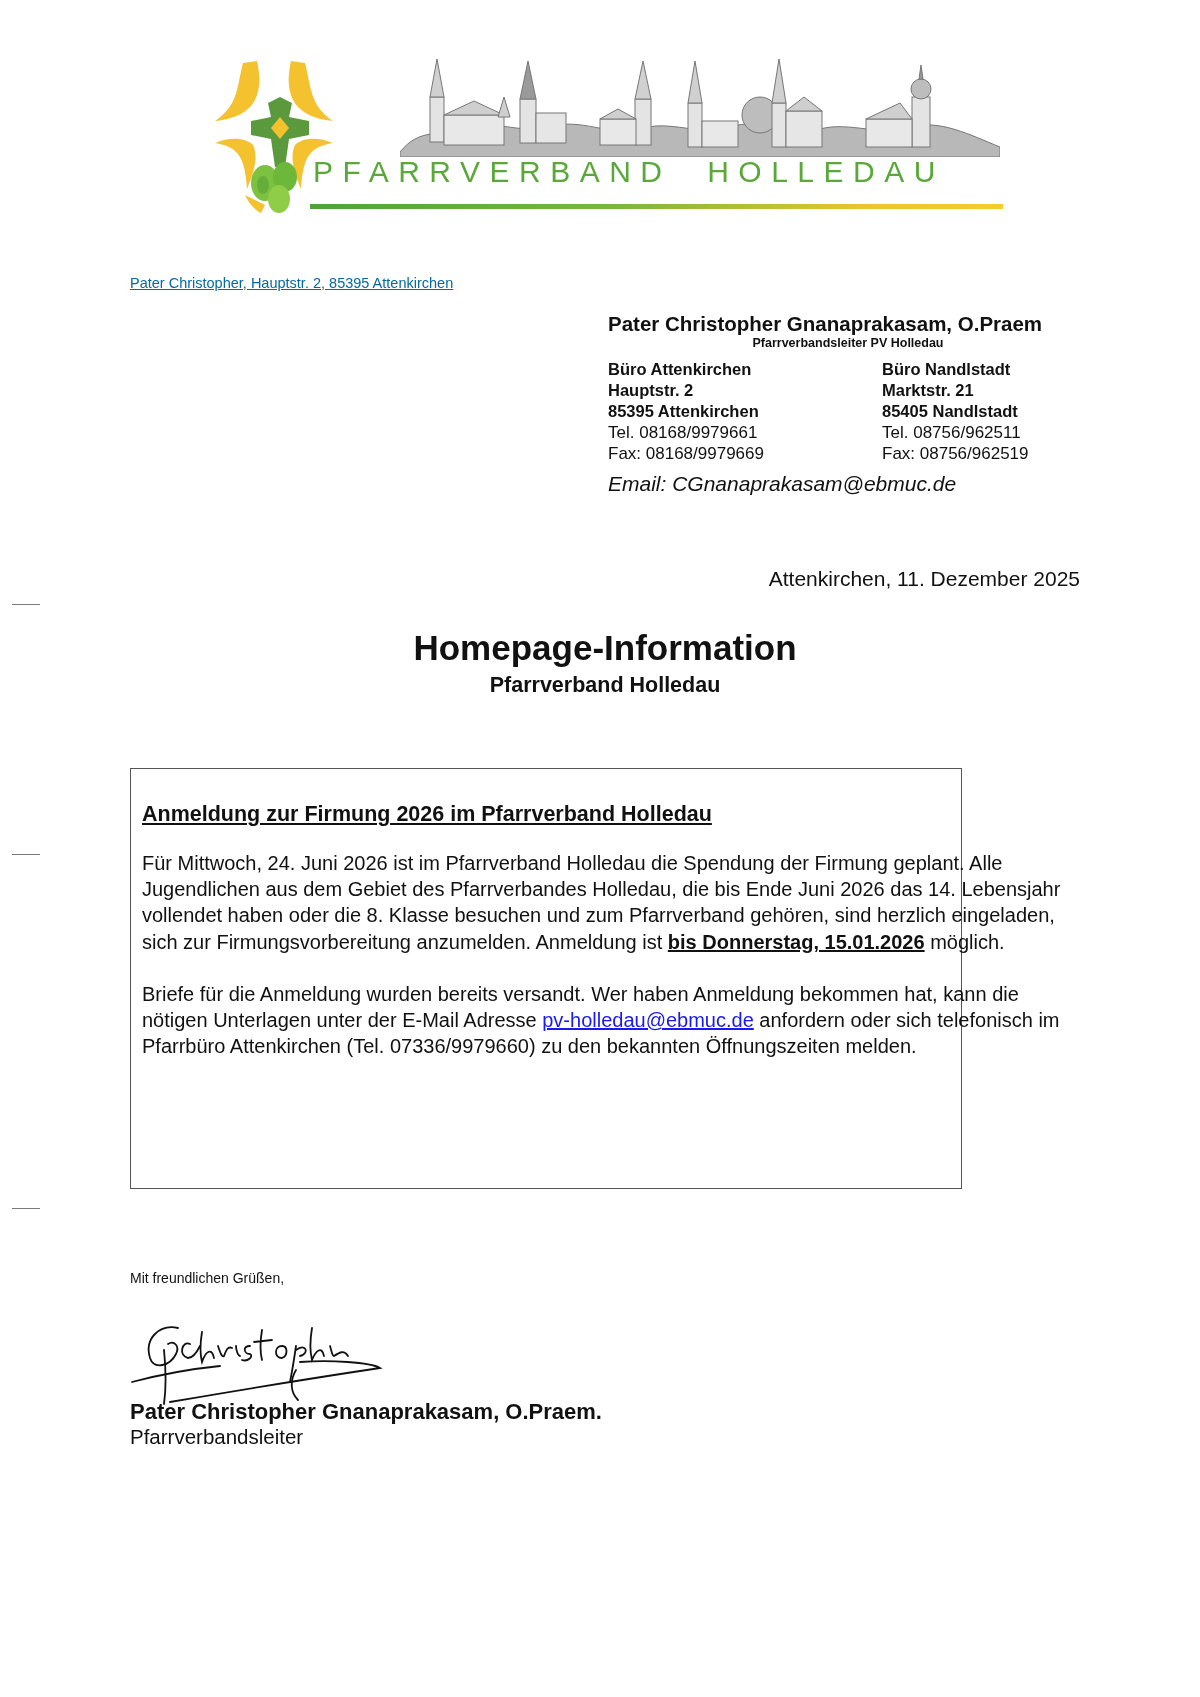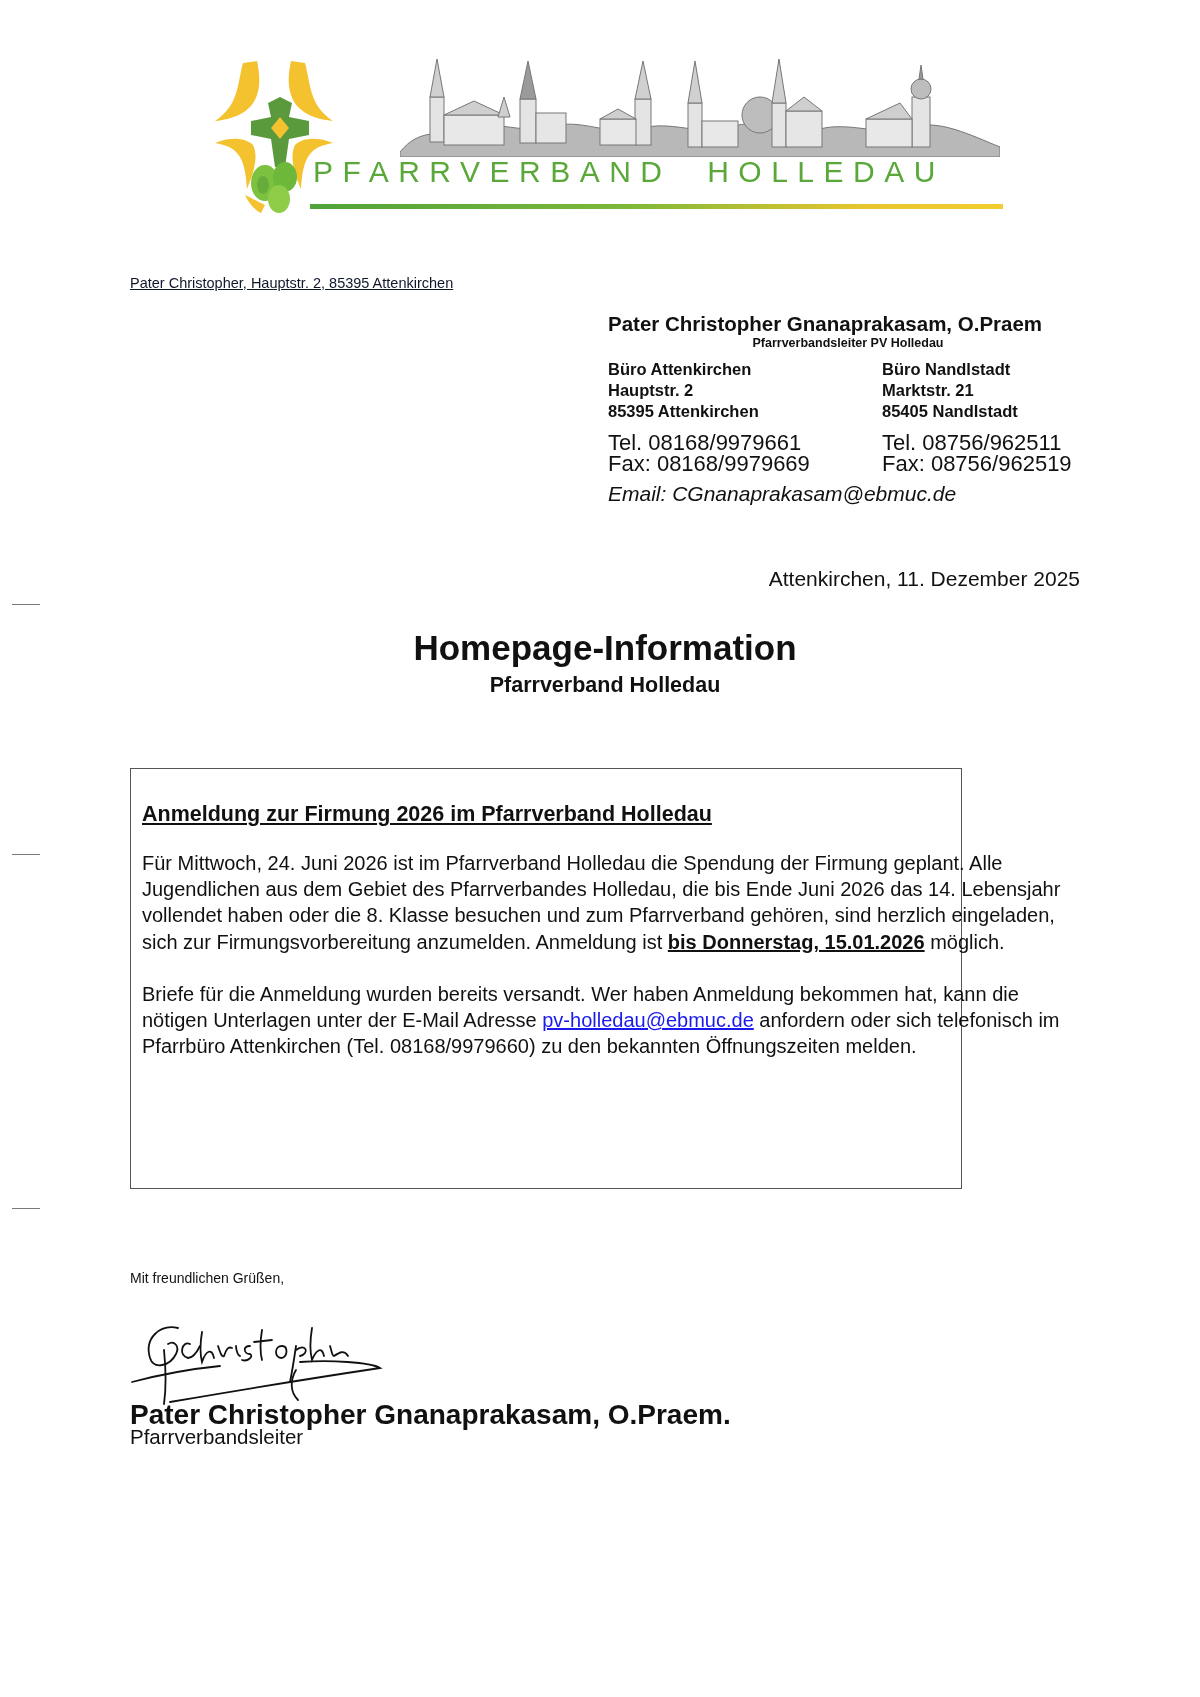--- a/index.html
+++ b/index.html
@@ -11,49 +11,49 @@
   .mark { position:absolute; left:12px; width:28px; height:0; border-top:1.5px solid #7a7a7a; }
 
   
   #logo { left:205px; top:55px; width:800px; height:160px; }
   .logo-text { position:absolute; left:108px; top:100px; font-size:30px; letter-spacing:9.5px;
                color:#5aa83a; font-weight:normal; white-space:pre; }
   .logo-line { position:absolute; left:105px; top:149px; width:693px; height:5px;
                background:linear-gradient(to right,#4fa33a 0%,#7bb83a 45%,#e8c52e 80%,#f3cd2f 100%); }
 
   
-  .return-addr { left:130px; top:275px; font-size:14.5px; text-decoration:underline; color:#0f172a; }
+  .return-addr { left:130px; top:275px; font-size:14.5px; text-decoration:underline; color:#0369a1; }
 
   
   .hdr { left:608px; top:312px; width:480px; }
   .hdr-name { font-size:20.5px; font-weight:bold; line-height:24px; }
   .hdr-role { font-size:12.5px; font-weight:bold; line-height:15px;text-align:center; }
   .cols { display:flex; margin-top:8px; }
   .col { width:274px; }
   .col2 { width:200px; }
   .b { font-size:16.5px; font-weight:bold; line-height:21px; }
-  .contact { font-size:22px; line-height:21px; margin-top:10px; }
+  .contact { font-size:17px; line-height:21px; }
   .email { font-size:21px; font-style:italic; line-height:21px; margin-top:9px; }
 
   .date { right:120px; top:567px; font-size:21px; }
 
   .title { left:0; width:1210px; text-align:center; top:628px; font-size:35px; font-weight:bold; }
   .subtitle { left:0; width:1210px; text-align:center; top:673px; font-size:21.5px; font-weight:bold; }
 
   
   .box { left:130px; top:768px; width:832px; height:421px; border:1.5px solid #555; box-sizing:border-box; }
   .box-inner { position:absolute; left:11px; top:32px; width:930px; }
   .box-heading { font-size:21.5px; font-weight:bold; text-decoration:underline; line-height:26px; margin:0 0 23px 0; }
   .para { font-size:20px; line-height:26.2px; margin:0 0 26px 0; }
   .ul-bold { font-weight:bold; text-decoration:underline; }
   .link { color:#1a1aee; text-decoration:underline; }
 
   .greet { left:130px; top:1270px; font-size:14px; }
   #signature { left:130px; top:1310px; width:270px; height:100px; }
-  .sig-name { left:130px; top:1399px; font-size:28px; font-weight:bold; }
+  .sig-name { left:130px; top:1399px; font-size:22px; font-weight:bold; }
   .sig-role { left:130px; top:1425px; font-size:20.5px; }
 </style>
 </head>
 <body>
 
 <div class="mark" style="top:604px"></div>
 <div class="mark" style="top:854px"></div>
 <div class="mark" style="top:1208px"></div>
 
 <div id="logo" class="abs">
@@ -145,21 +145,21 @@
 
 <div class="abs date">Attenkirchen, 11. Dezember 2025</div>
 
 <div class="abs title">Homepage-Information</div>
 <div class="abs subtitle">Pfarrverband Holledau</div>
 
 <div class="abs box">
   <div class="box-inner">
     <div class="box-heading">Anmeldung zur Firmung 2026 im Pfarrverband Holledau</div>
     <p class="para"><span>Für Mittwoch, 24. Juni 2026 ist im Pfarrverband Holledau die Spendung der Firmung geplant. Alle Jugendlichen aus dem Gebiet des Pfarrverbandes Holledau, die bis Ende Juni 2026 das 14. Lebensjahr vollendet haben oder die 8. Klasse besuchen und zum Pfarrverband gehören, sind herzlich eingeladen, sich zur Firmungsvorbereitung anzumelden. Anmeldung ist </span><span class="ul-bold">bis Donnerstag, 15.01.2026</span><span> möglich.</span></p>
-    <p class="para"><span>Briefe für die Anmeldung wurden bereits versandt. Wer haben Anmeldung bekommen hat, kann die nötigen Unterlagen unter der E-Mail Adresse </span><a class="link">pv-holledau@ebmuc.de</a><span> anfordern oder sich telefonisch im Pfarrbüro Attenkirchen (Tel. 08168/9979660) zu den bekannten Öffnungszeiten melden.</span></p>
+    <p class="para"><span>Briefe für die Anmeldung wurden bereits versandt. Wer haben Anmeldung bekommen hat, kann die nötigen Unterlagen unter der E-Mail Adresse </span><a class="link">pv-holledau@ebmuc.de</a><span> anfordern oder sich telefonisch im Pfarrbüro Attenkirchen (Tel. 07336/9979660) zu den bekannten Öffnungszeiten melden.</span></p>
   </div>
 </div>
 
 <div class="abs greet">Mit freundlichen Grüßen,</div>
 
 <svg id="signature" class="abs" viewBox="0 0 270 100">
   <g fill="none" stroke="#111" stroke-width="1.8" stroke-linecap="round">
     <path d="M48 18 C30 14 14 28 20 48 C24 60 40 56 46 44 C50 36 44 30 38 34"></path>
     <path d="M34 40 C36 60 36 80 34 94"></path>
     <path d="M2 72 C40 62 70 58 90 56"></path>

